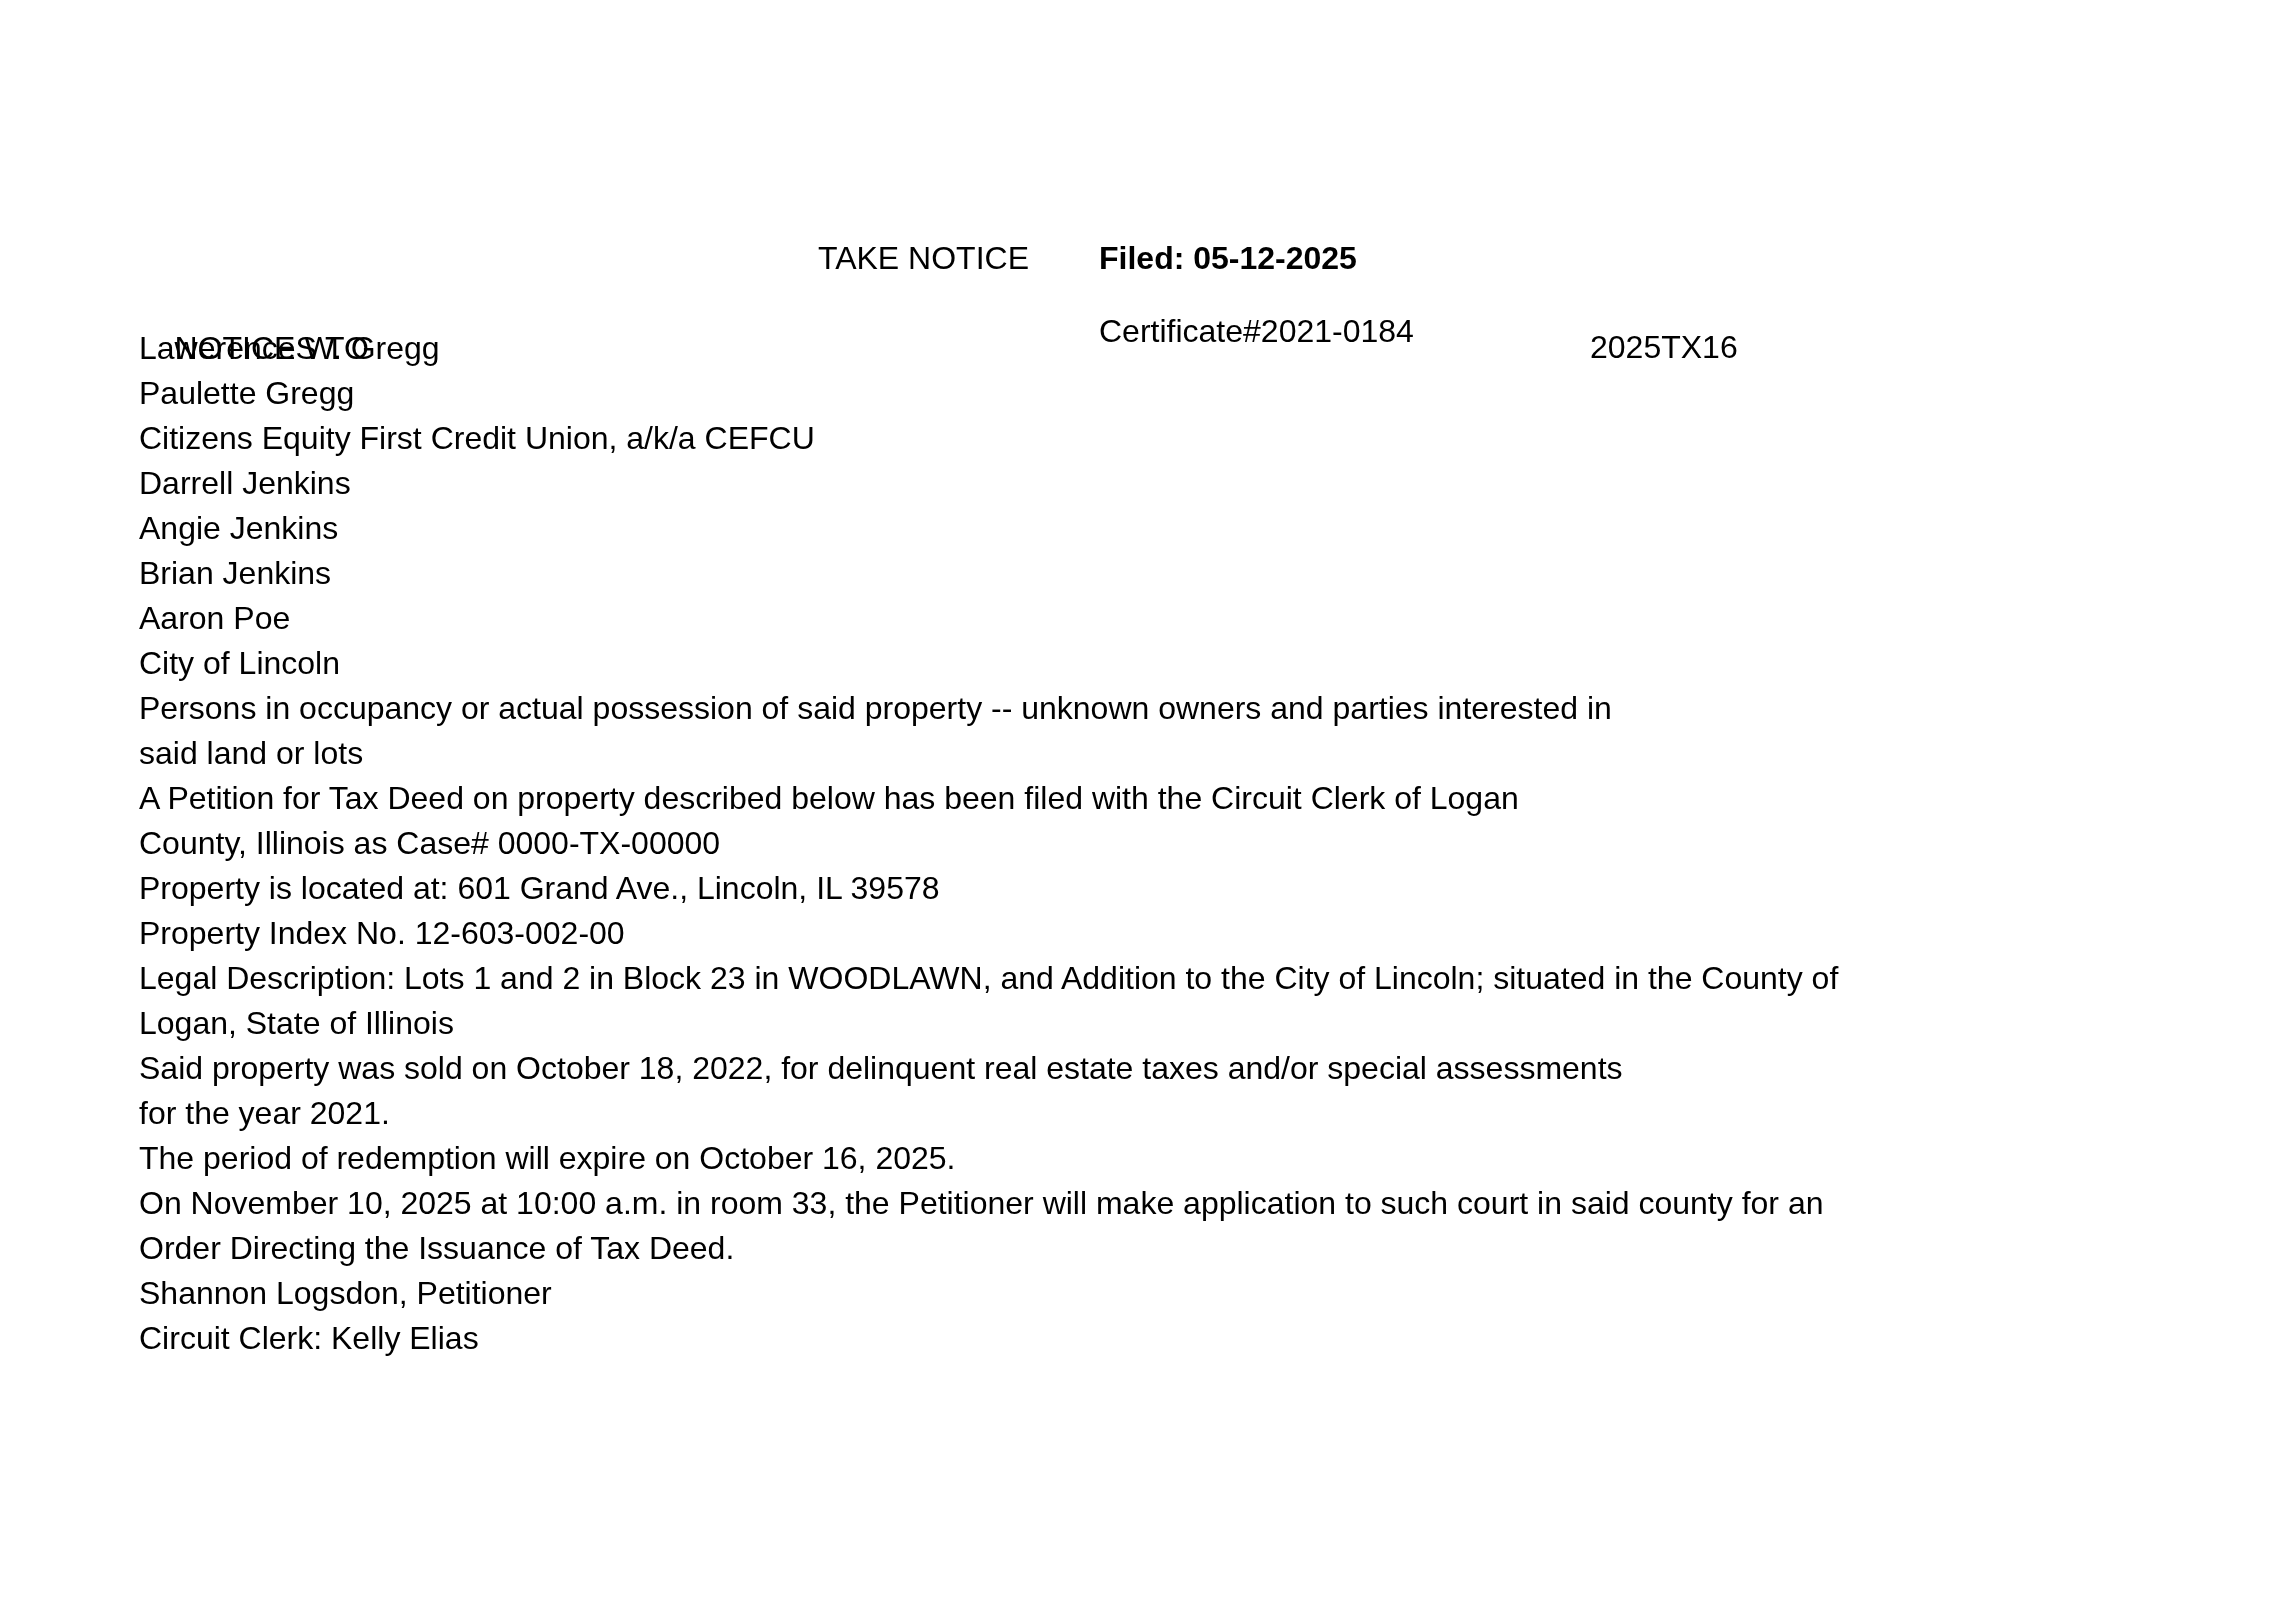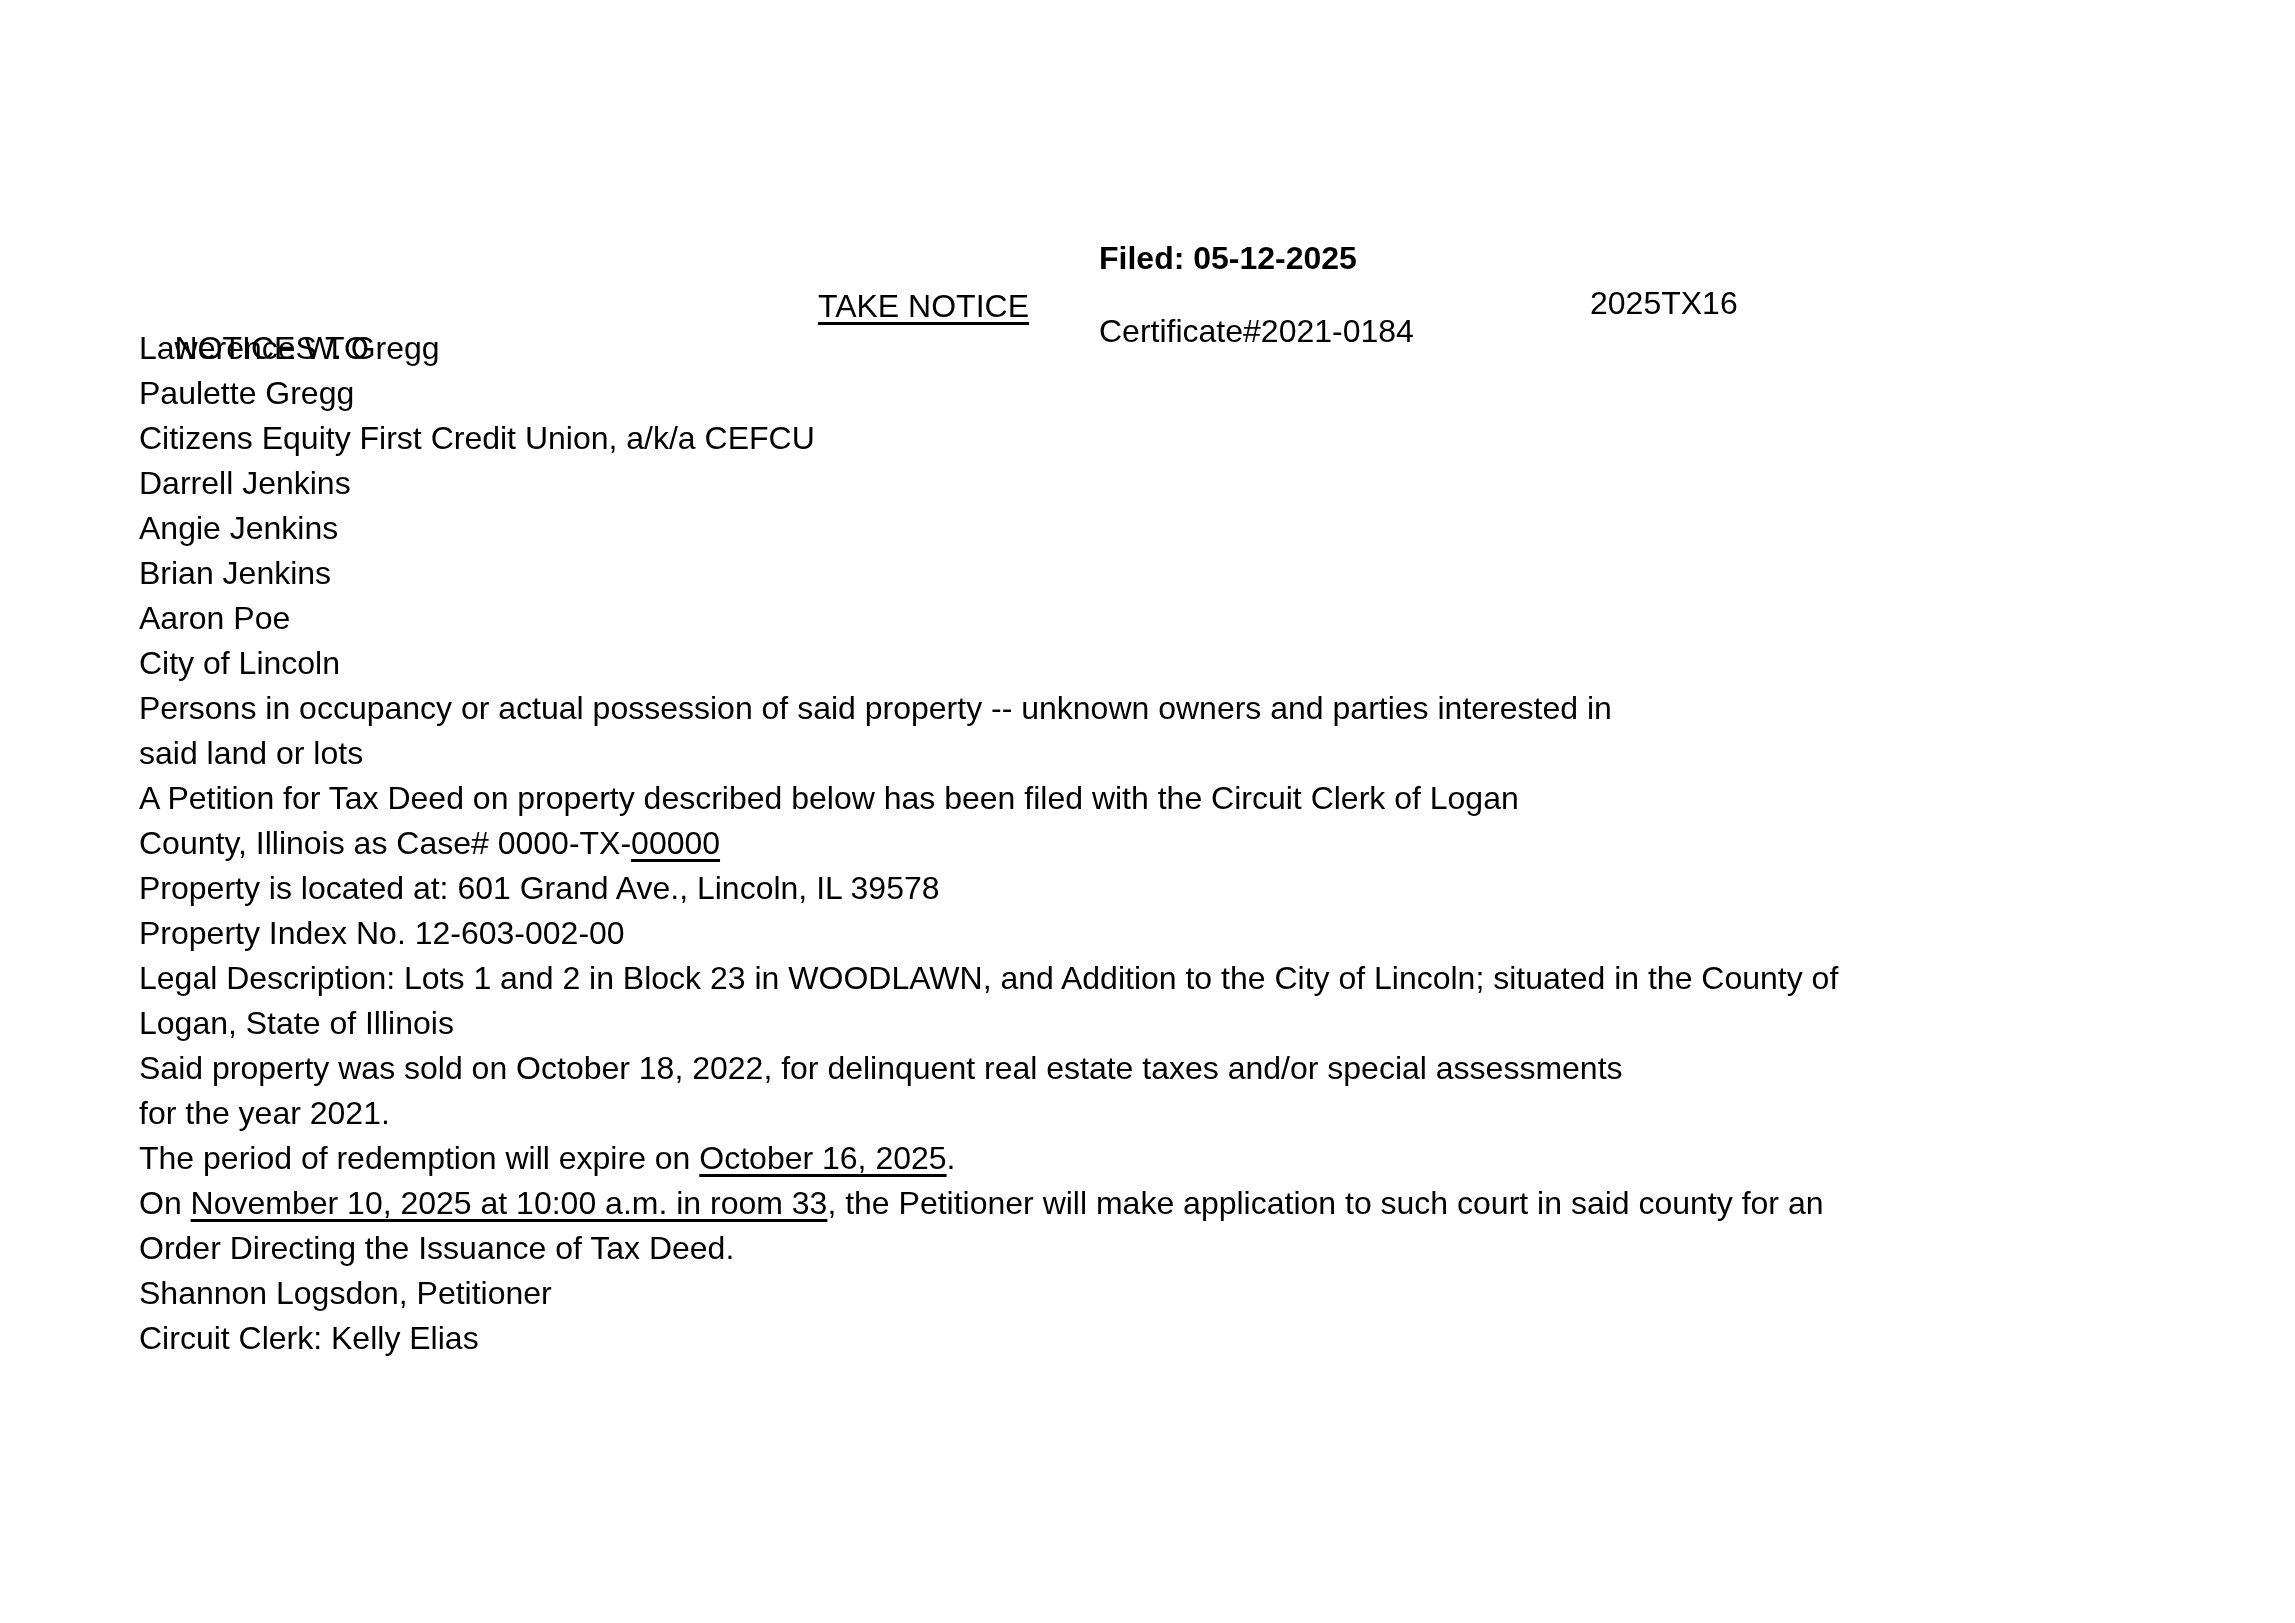--- a/index.html
+++ b/index.html
@@ -30,25 +30,23 @@
   .header-row {
     position: relative;
   }
   .pos {
     position: absolute;
     top: 0;
   }
   .pos-take-notice { left: 679px; }
   .pos-filed       { left: 960px; font-weight: bold; }
   .pos-cert        { left: 960px; margin-top: 28px; }
-  .pos-caseyr      { left: 1451px; }
+  .pos-caseyr      { left: 1451px; margin-top: 44px; }
   .u {
-    text-decoration: underline;
     text-underline-offset: 5.4px;
-    margin-top: 48px;
   }
 </style>
 </head>
 <body>
 
 <div class="doc">
 
   <div class="line header-row">
     <span class="pos pos-take-notice u">TAKE NOTICE</span>
     <span class="pos pos-filed">Filed: 05-12-2025</span>

